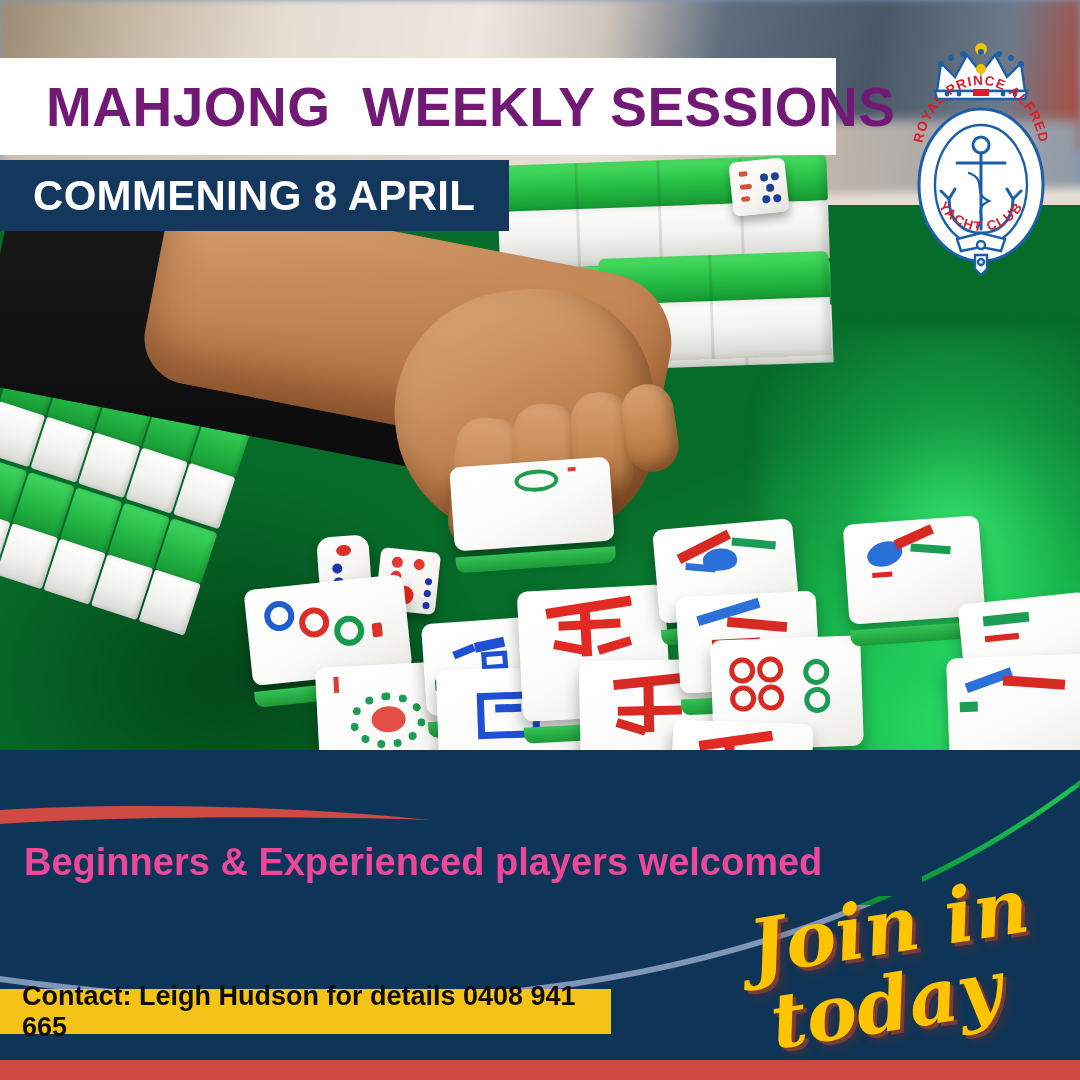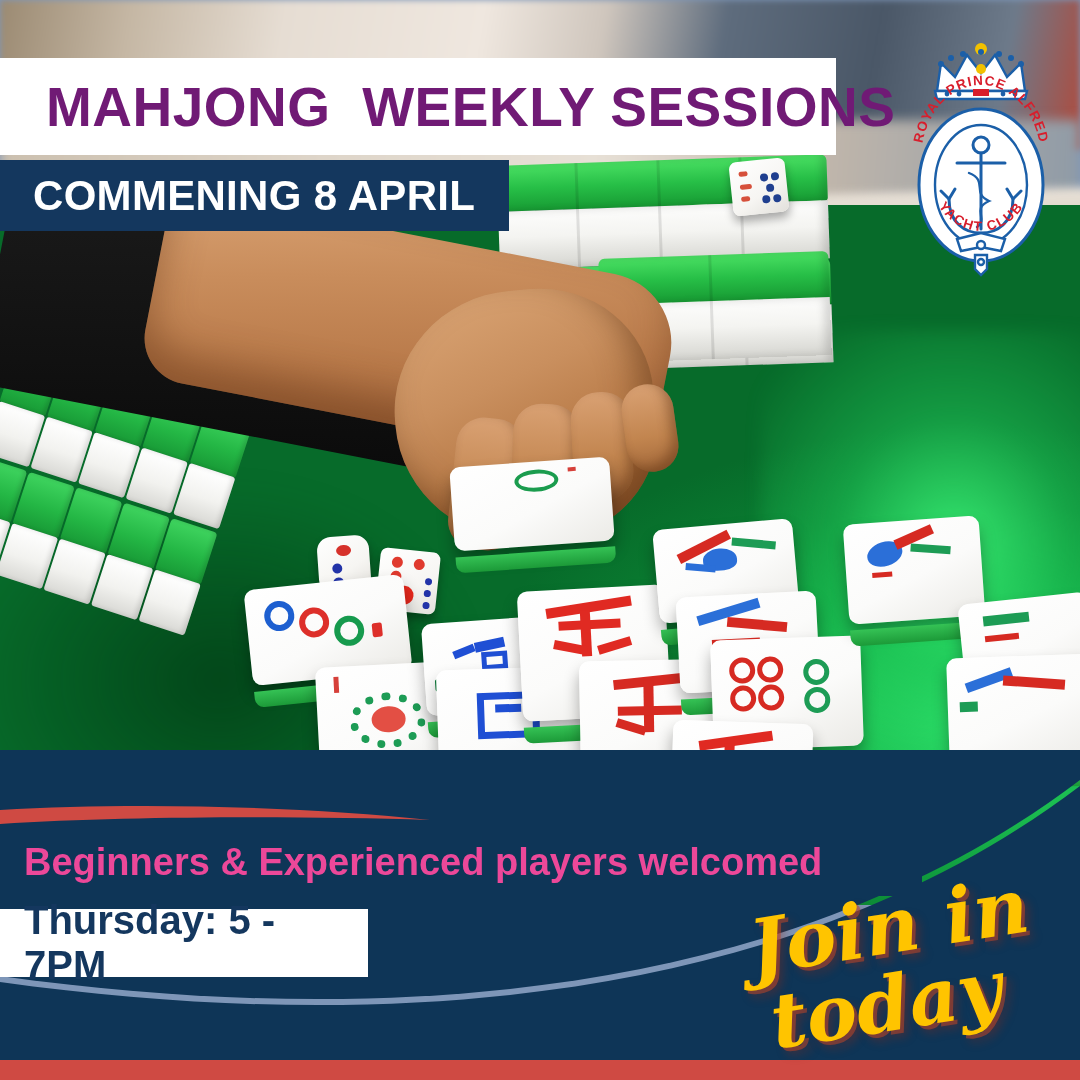--- a/index.html
+++ b/index.html
@@ -415,24 +415,24 @@
   </div>
 
   <div class="band-sub">
     <span>COMMENING 8 APRIL</span>
   </div>
 
   <div class="band-welcome">
     <span>Beginners &amp; Experienced players welcomed</span>
   </div>
 
-  <div class="band-time">
-    <span>Thursday: 5 - 7PM</span>
-  </div>
-
+
+  <div class="band-contact">
+    <span>Contact: Leigh Hudson for details 0408 941 665</span>
+  </div>
 
   <div class="join">
     <div class="l1">Join in</div>
     <div class="l2">today</div>
   </div>
 
   <div class="logo">
     <svg viewBox="0 0 168 252">
       <defs>
         <path id="arcTop" d="M 24 126 A 60 74 0 0 1 144 126"></path>

